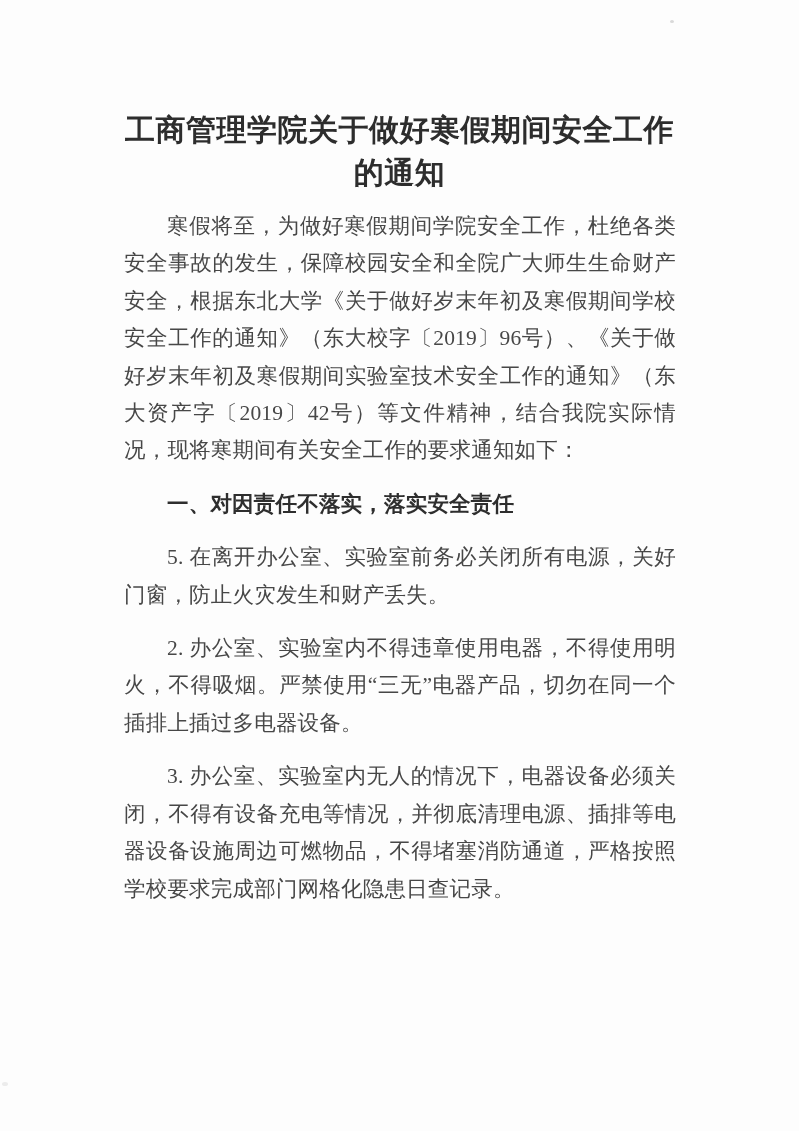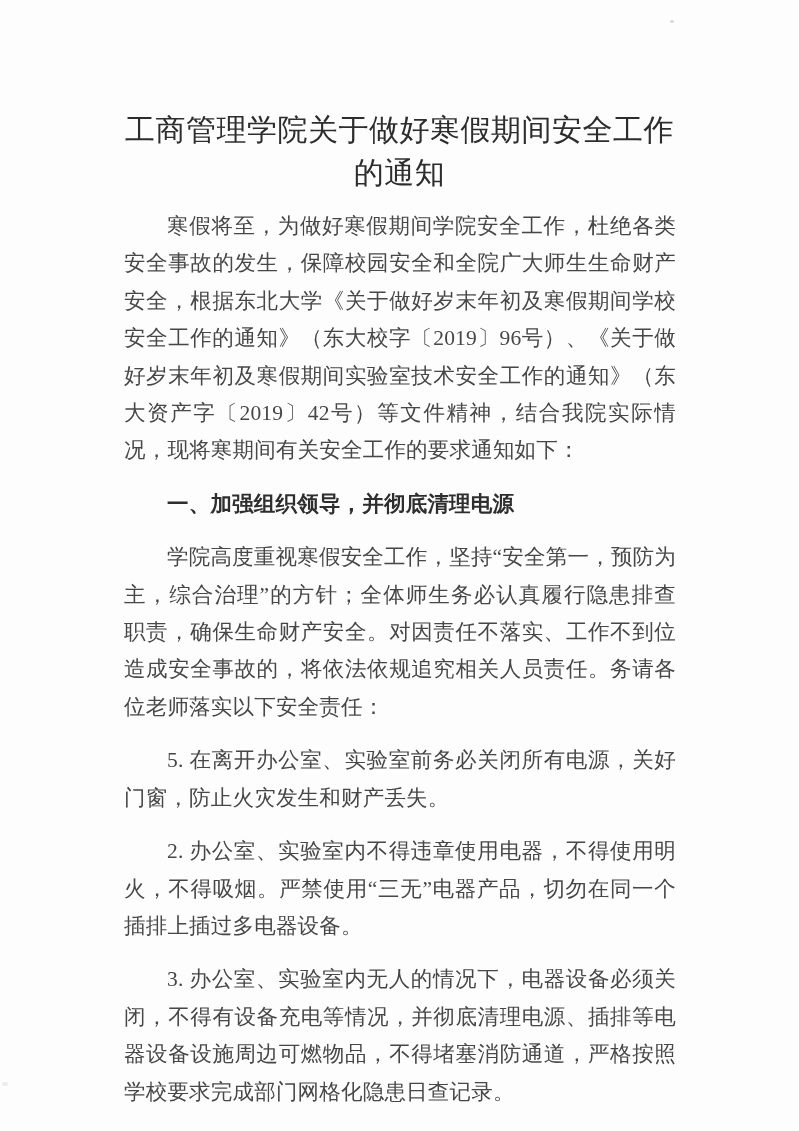--- a/index.html
+++ b/index.html
@@ -17,21 +17,21 @@
     font-family: "Liberation Serif", serif;
   }
   .title {
     position: absolute;
     top: 108px;
     left: 0;
     width: 100%;
     text-align: center;
     font-size: 30px;
     line-height: 43px;
-    font-weight: 400;
+    font-weight: 700;
     color: #2d2d2d;
     letter-spacing: 0.5px;
   }
   .title-line {
     display: block;
   }
   .doc-body {
     position: absolute;
     top: 192px;
     left: 108px;
@@ -79,20 +79,19 @@
   <div class="speck speck-1"></div>
   <div class="speck speck-2"></div>
 
   <header class="title">
     <span class="title-line">工商管理学院关于做好寒假期间安全工作</span>
     <span class="title-line">的通知</span>
   </header>
 
   <main class="doc-body">
     <p class="para">寒假将至，为做好寒假期间学院安全工作，杜绝各类安全事故的发生，保障校园安全和全院广大师生生命财产安全，根据东北大学《关于做好岁末年初及寒假期间学校安全工作的通知》（东大校字〔2019〕96号）、《关于做好岁末年初及寒假期间实验室技术安全工作的通知》（东大资产字〔2019〕42号）等文件精神，结合我院实际情况，现将寒期间有关安全工作的要求通知如下：</p>
-    <p class="para heading">一、加强组织领导，并彻底清理电源</p>
-    <p class="para">学院高度重视寒假安全工作，坚持“安全第一，预防为主，综合治理”的方针；全体师生务必认真履行隐患排查职责，确保生命财产安全。对因责任不落实、工作不到位造成安全事故的，将依法依规追究相关人员责任。务请各位老师落实以下安全责任：</p>
+    <p class="para heading">一、对因责任不落实，落实安全责任</p>
     <p class="para">5. 在离开办公室、实验室前务必关闭所有电源，关好门窗，防止火灾发生和财产丢失。</p>
     <p class="para">2. 办公室、实验室内不得违章使用电器，不得使用明火，不得吸烟。严禁使用“三无”电器产品，切勿在同一个插排上插过多电器设备。</p>
     <p class="para">3. 办公室、实验室内无人的情况下，电器设备必须关闭，不得有设备充电等情况，并彻底清理电源、插排等电器设备设施周边可燃物品，不得堵塞消防通道，严格按照学校要求完成部门网格化隐患日查记录。</p>
   </main>
 
 </div>
 
 </body></html>

